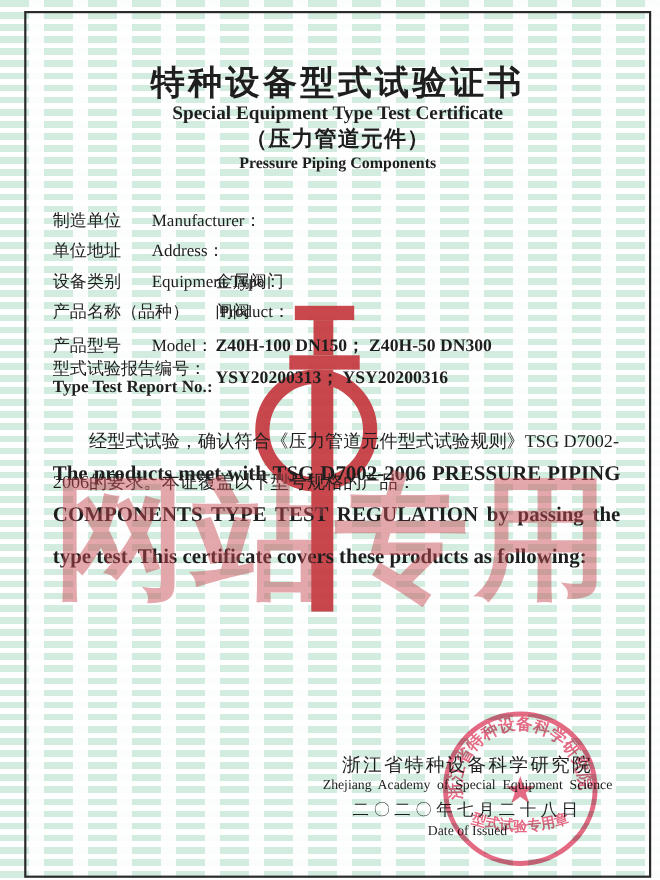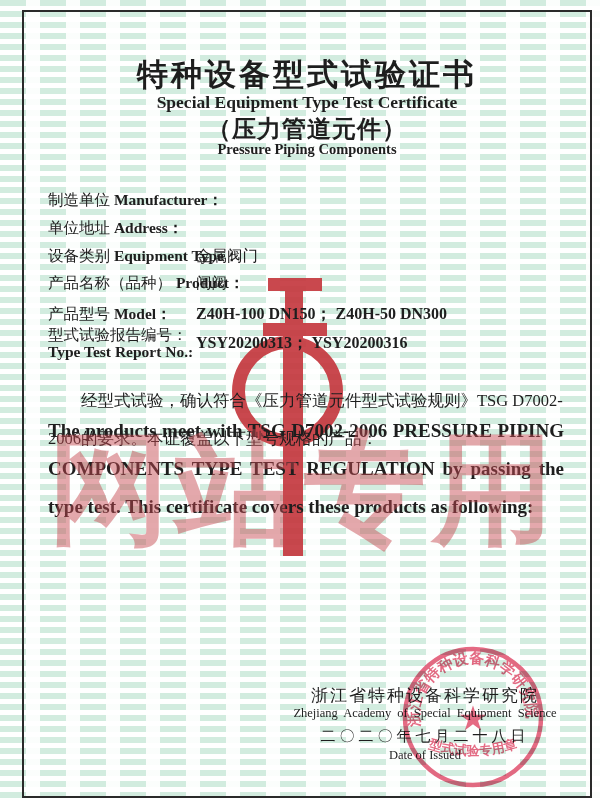--- a/index.html
+++ b/index.html
@@ -14,27 +14,27 @@
   }
   .frame{
     position:absolute;left:22px;top:10px;width:566px;height:784px;
     border:2px solid #2a2a2a;z-index:5;pointer-events:none;
   }
   .abs{position:absolute;}
   .ctr{left:22px;width:570px;text-align:center;}
   .z2{z-index:2;}
   .title-cn{top:54px;font-size:31px;font-weight:700;letter-spacing:3px;}
   .title-en{top:92px;font-size:17.5px;font-weight:700;}
-  .sub-cn{top:113px;font-size:24px;font-weight:600;letter-spacing:1px;}
+  .sub-cn{top:113px;font-size:20px;font-weight:600;letter-spacing:1px;}
   .sub-en{top:141px;font-size:14.5px;font-weight:700;}
   .certno{top:163px;left:260px;font-size:16px;}
   .certno .en{font-size:13px;font-weight:700;}
   .certno .num{font-size:17px;font-weight:700;letter-spacing:0.5px;}
   .row{position:absolute;left:48px;font-size:15.5px;z-index:2;}
-  .row .en{font-weight:700;}
+  .row .en{font-weight:400;margin-left:24px;}
   .rowval{position:absolute;left:196px;font-size:15.5px;z-index:2;}
   .boldval{font-weight:700;font-size:16px;}
   .para{position:absolute;left:48px;width:516px;z-index:2;}
   .para-cn{top:382px;font-size:16.5px;line-height:38px;text-indent:2em;}
   .para-en{top:412px;font-size:19px;line-height:38px;font-weight:700;text-align:justify;}
   .specs{top:552px;font-size:17px;font-weight:700;line-height:31px;z-index:2;}
   .footer{left:260px;width:330px;text-align:center;z-index:2;}
   .issuer-cn{top:684px;font-size:17px;letter-spacing:2px;}
   .issuer-en{top:706px;font-size:12.5px;word-spacing:3px;}
   .date-cn{top:727px;font-size:15px;letter-spacing:4px;}

